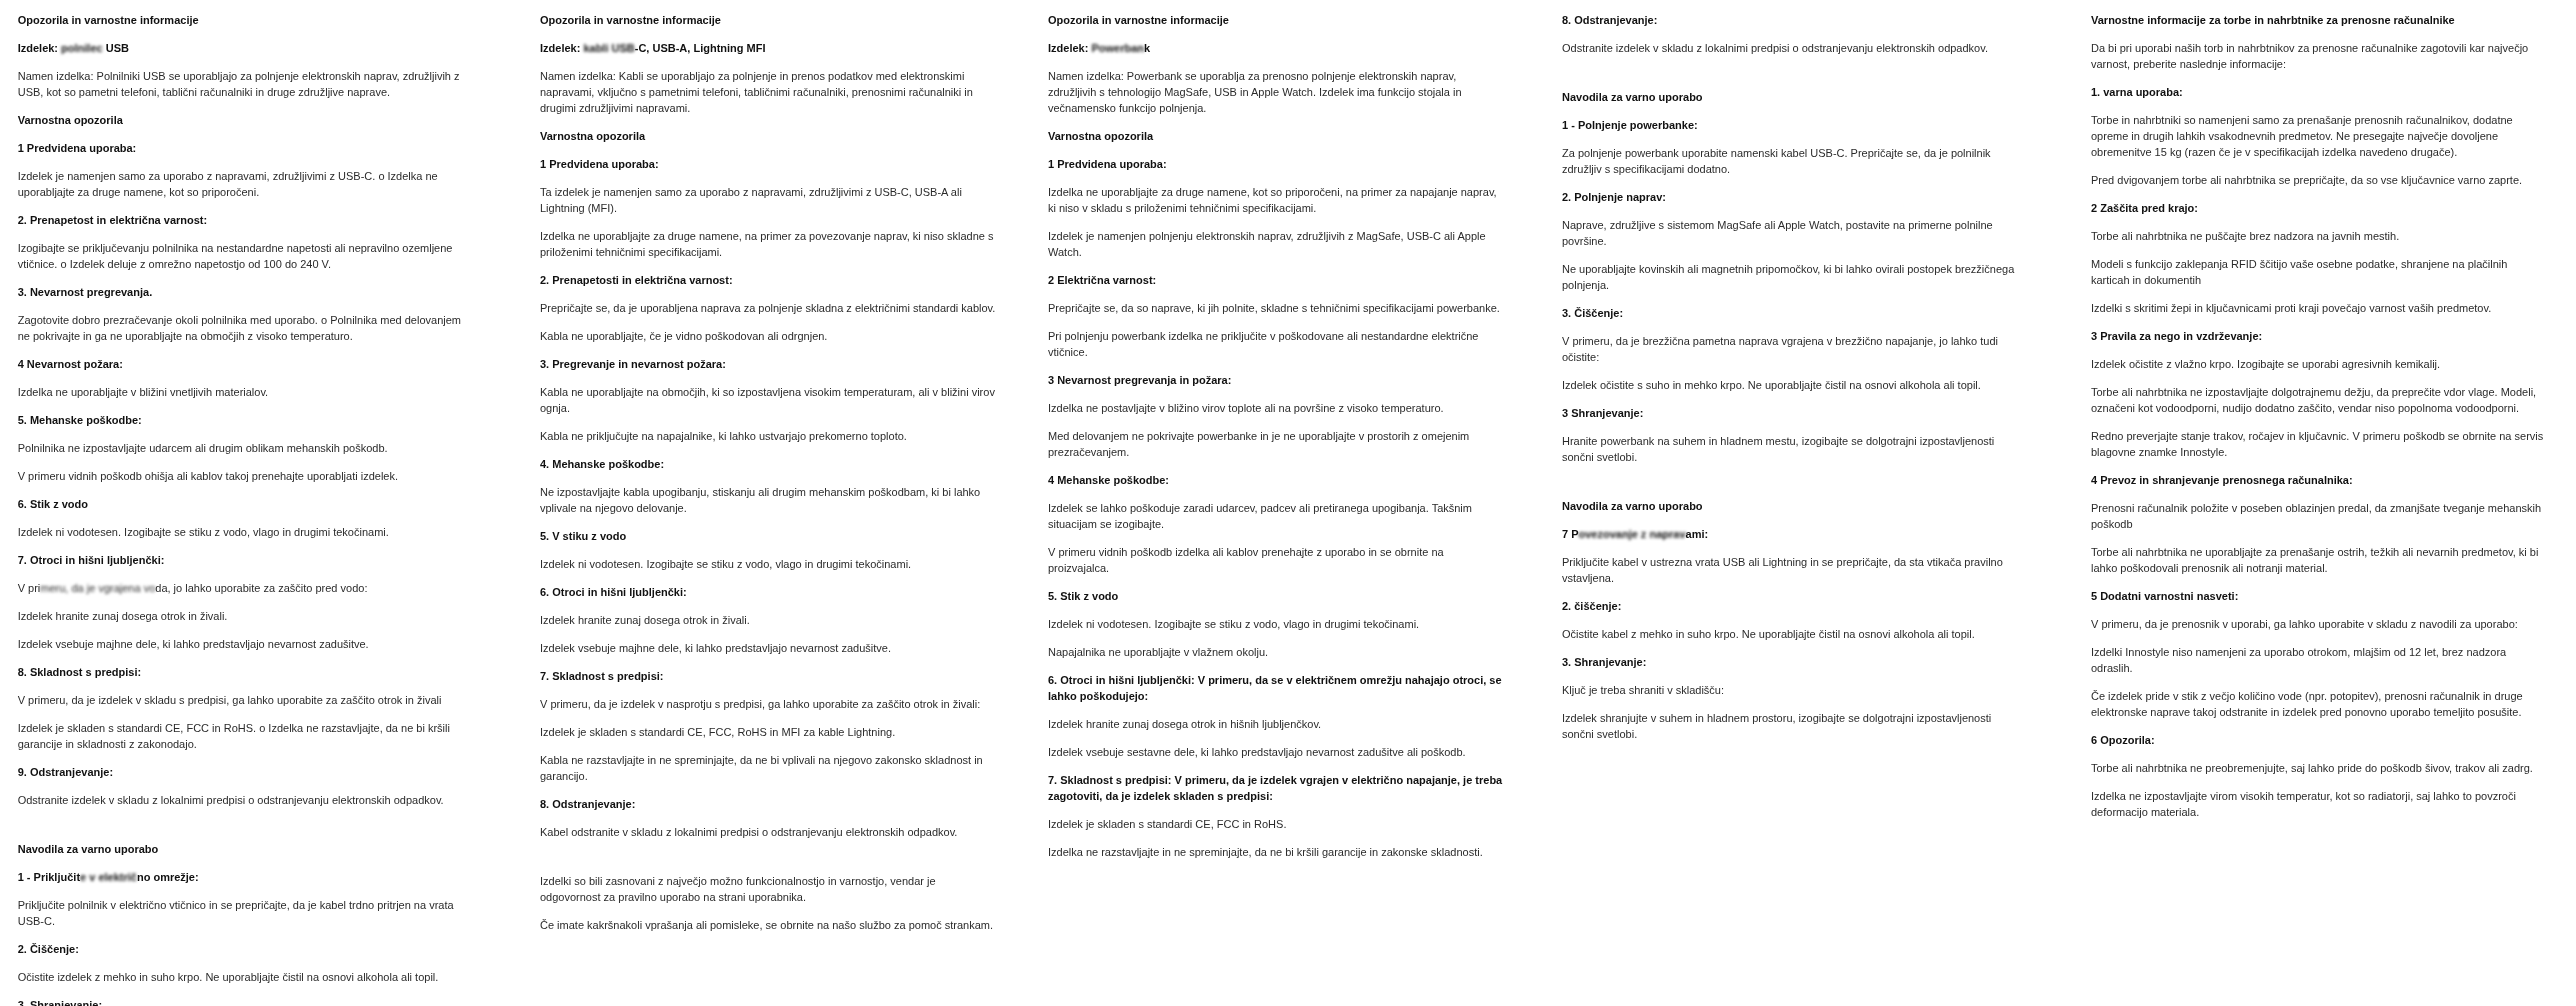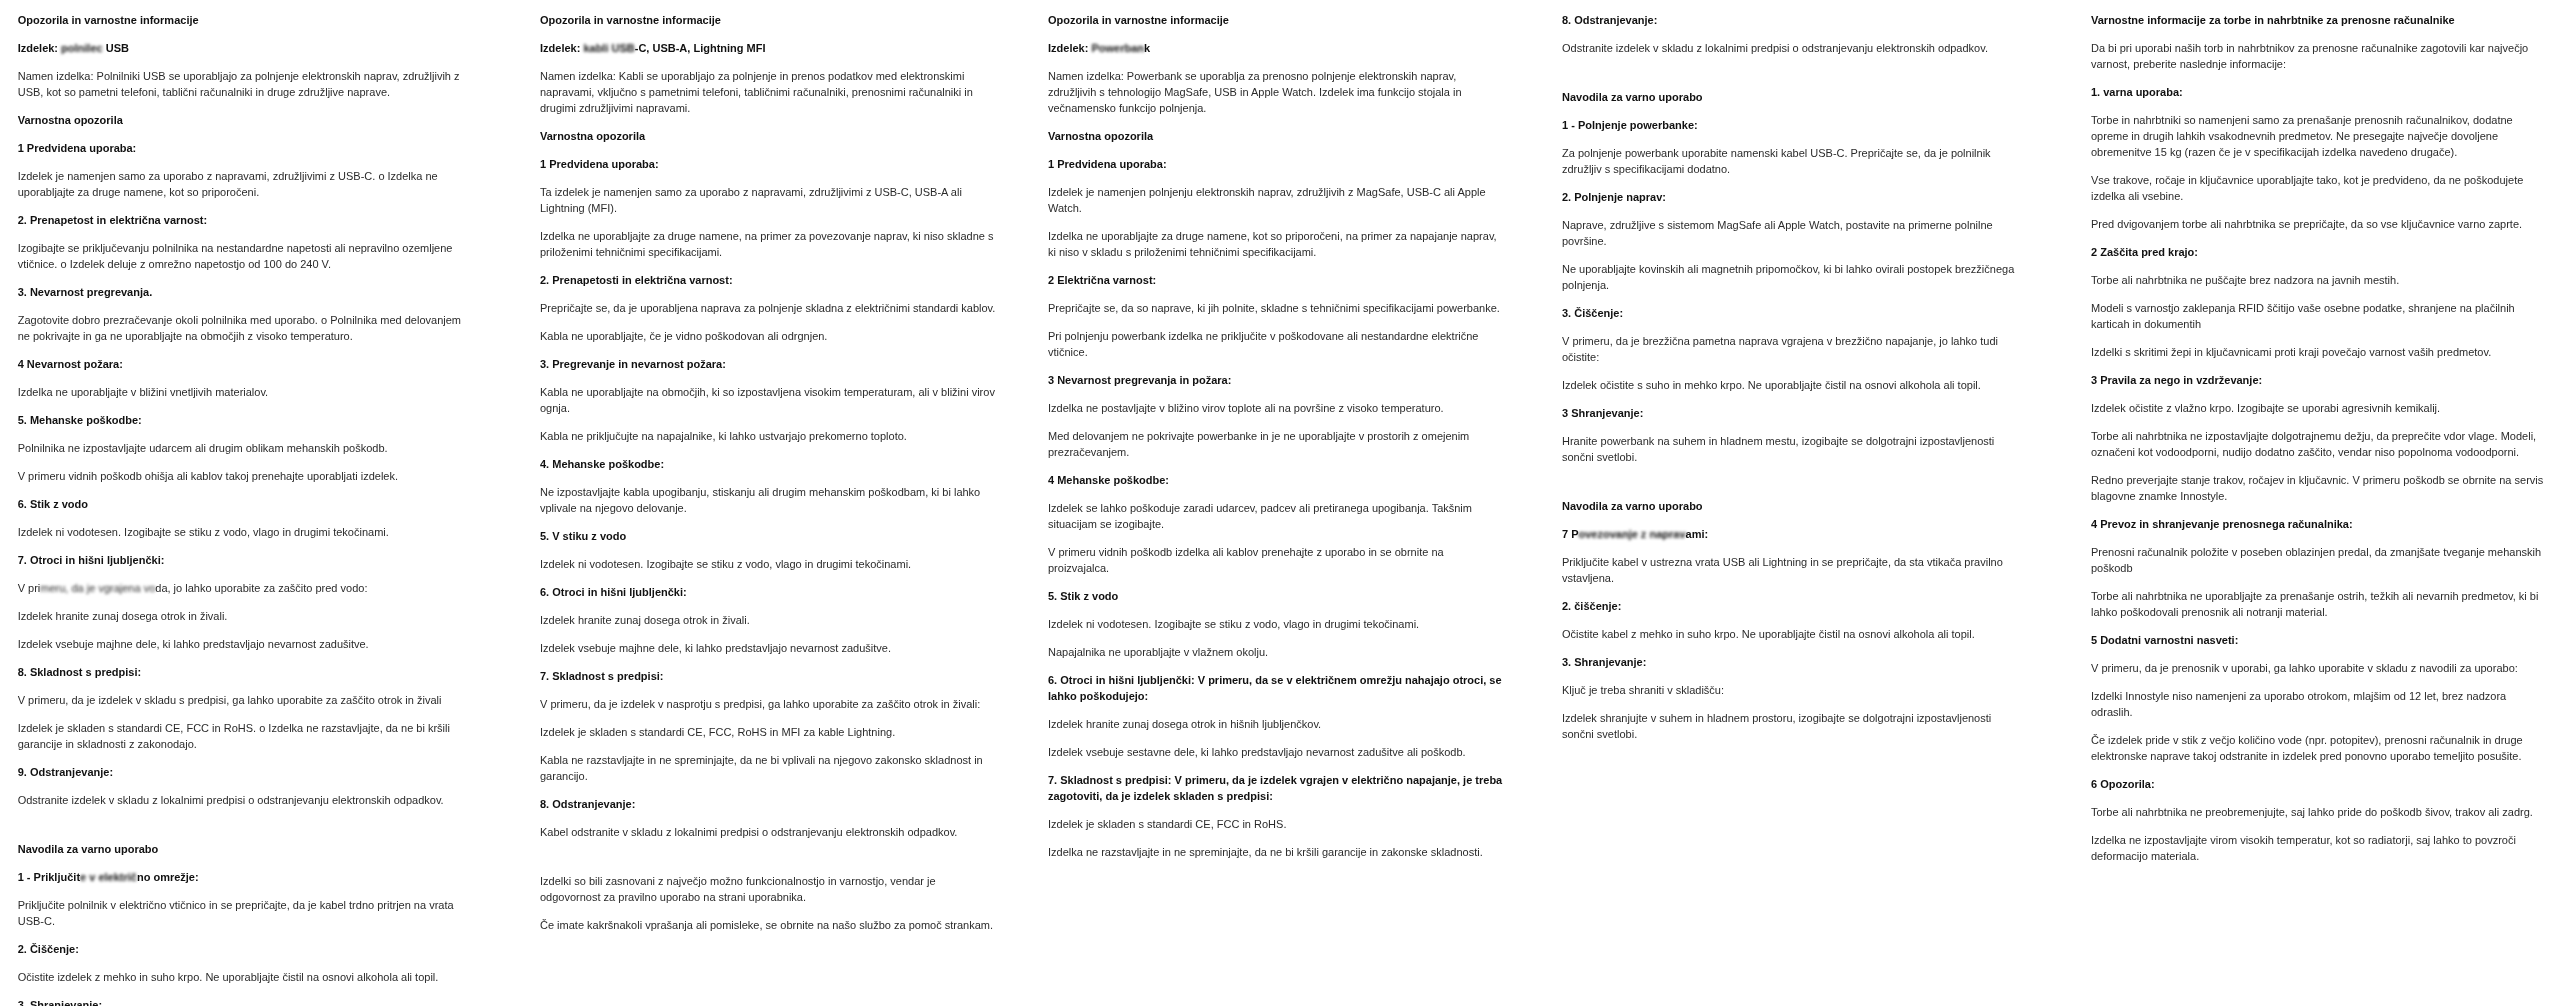--- a/index.html
+++ b/index.html
@@ -103,22 +103,22 @@
       <div class="gap"></div>
       <div class="b p">Izdelki so bili zasnovani z največjo možno funkcionalnostjo in varnostjo, vendar je odgovornost za pravilno uporabo na strani uporabnika.</div>
       <div class="b p">Če imate kakršnakoli vprašanja ali pomisleke, se obrnite na našo službo za pomoč strankam.</div>
     </div>
   <div class="col">
       <div class="b h">Opozorila in varnostne informacije</div>
       <div class="b h"><span>Izdelek: </span><span class="blur">Powerban</span><span>k</span></div>
       <div class="b p">Namen izdelka: Powerbank se uporablja za prenosno polnjenje elektronskih naprav, združljivih s tehnologijo MagSafe, USB in Apple Watch. Izdelek ima funkcijo stojala in večnamensko funkcijo polnjenja.</div>
       <div class="b h">Varnostna opozorila</div>
       <div class="b h">1 Predvidena uporaba:</div>
+      <div class="b p">Izdelka ne uporabljajte za druge namene, kot so priporočeni, na primer za napajanje naprav, ki niso v skladu s priloženimi tehničnimi specifikacijami.</div>
       <div class="b p">Izdelek je namenjen polnjenju elektronskih naprav, združljivih z MagSafe, USB-C ali Apple Watch.</div>
-      <div class="b p">Izdelka ne uporabljajte za druge namene, kot so priporočeni, na primer za napajanje naprav, ki niso v skladu s priloženimi tehničnimi specifikacijami.</div>
       <div class="b h">2 Električna varnost:</div>
       <div class="b p">Prepričajte se, da so naprave, ki jih polnite, skladne s tehničnimi specifikacijami powerbanke.</div>
       <div class="b p">Pri polnjenju powerbank izdelka ne priključite v poškodovane ali nestandardne električne vtičnice.</div>
       <div class="b h">3 Nevarnost pregrevanja in požara:</div>
       <div class="b p">Izdelka ne postavljajte v bližino virov toplote ali na površine z visoko temperaturo.</div>
       <div class="b p">Med delovanjem ne pokrivajte powerbanke in je ne uporabljajte v prostorih z omejenim prezračevanjem.</div>
       <div class="b h">4 Mehanske poškodbe:</div>
       <div class="b p">Izdelek se lahko poškoduje zaradi udarcev, padcev ali pretiranega upogibanja. Takšnim situacijam se izogibajte.</div>
       <div class="b p">V primeru vidnih poškodb izdelka ali kablov prenehajte z uporabo in se obrnite na proizvajalca.</div>
       <div class="b h">5. Stik z vodo</div>
@@ -154,25 +154,24 @@
       <div class="b p">Očistite kabel z mehko in suho krpo. Ne uporabljajte čistil na osnovi alkohola ali topil.</div>
       <div class="b h">3. Shranjevanje:</div>
       <div class="b p">Ključ je treba shraniti v skladišču:</div>
       <div class="b p">Izdelek shranjujte v suhem in hladnem prostoru, izogibajte se dolgotrajni izpostavljenosti sončni svetlobi.</div>
     </div>
   <div class="col">
       <div class="b h">Varnostne informacije za torbe in nahrbtnike za prenosne računalnike</div>
       <div class="b p">Da bi pri uporabi naših torb in nahrbtnikov za prenosne računalnike zagotovili kar največjo varnost, preberite naslednje informacije:</div>
       <div class="b h">1. varna uporaba:</div>
       <div class="b p">Torbe in nahrbtniki so namenjeni samo za prenašanje prenosnih računalnikov, dodatne opreme in drugih lahkih vsakodnevnih predmetov. Ne presegajte največje dovoljene obremenitve 15 kg (razen če je v specifikacijah izdelka navedeno drugače).</div>
-      <div class="b p">Vse trakove, ročaje in ključavnice uporabljajte tako, kot je predvideno, da ne poškodujete izdelka ali vsebine.</div>
       <div class="b p">Pred dvigovanjem torbe ali nahrbtnika se prepričajte, da so vse ključavnice varno zaprte.</div>
       <div class="b h">2 Zaščita pred krajo:</div>
       <div class="b p">Torbe ali nahrbtnika ne puščajte brez nadzora na javnih mestih.</div>
-      <div class="b p">Modeli s varnostjo zaklepanja RFID ščitijo vaše osebne podatke, shranjene na plačilnih karticah in dokumentih</div>
+      <div class="b p">Modeli s funkcijo zaklepanja RFID ščitijo vaše osebne podatke, shranjene na plačilnih karticah in dokumentih</div>
       <div class="b p">Izdelki s skritimi žepi in ključavnicami proti kraji povečajo varnost vaših predmetov.</div>
       <div class="b h">3 Pravila za nego in vzdrževanje:</div>
       <div class="b p">Izdelek očistite z vlažno krpo. Izogibajte se uporabi agresivnih kemikalij.</div>
       <div class="b p">Torbe ali nahrbtnika ne izpostavljajte dolgotrajnemu dežju, da preprečite vdor vlage. Modeli, označeni kot vodoodporni, nudijo dodatno zaščito, vendar niso popolnoma vodoodporni.</div>
       <div class="b p">Redno preverjajte stanje trakov, ročajev in ključavnic. V primeru poškodb se obrnite na servis blagovne znamke Innostyle.</div>
       <div class="b h">4 Prevoz in shranjevanje prenosnega računalnika:</div>
       <div class="b p">Prenosni računalnik položite v poseben oblazinjen predal, da zmanjšate tveganje mehanskih poškodb</div>
       <div class="b p">Torbe ali nahrbtnika ne uporabljajte za prenašanje ostrih, težkih ali nevarnih predmetov, ki bi lahko poškodovali prenosnik ali notranji material.</div>
       <div class="b h">5 Dodatni varnostni nasveti:</div>
       <div class="b p">V primeru, da je prenosnik v uporabi, ga lahko uporabite v skladu z navodili za uporabo:</div>

